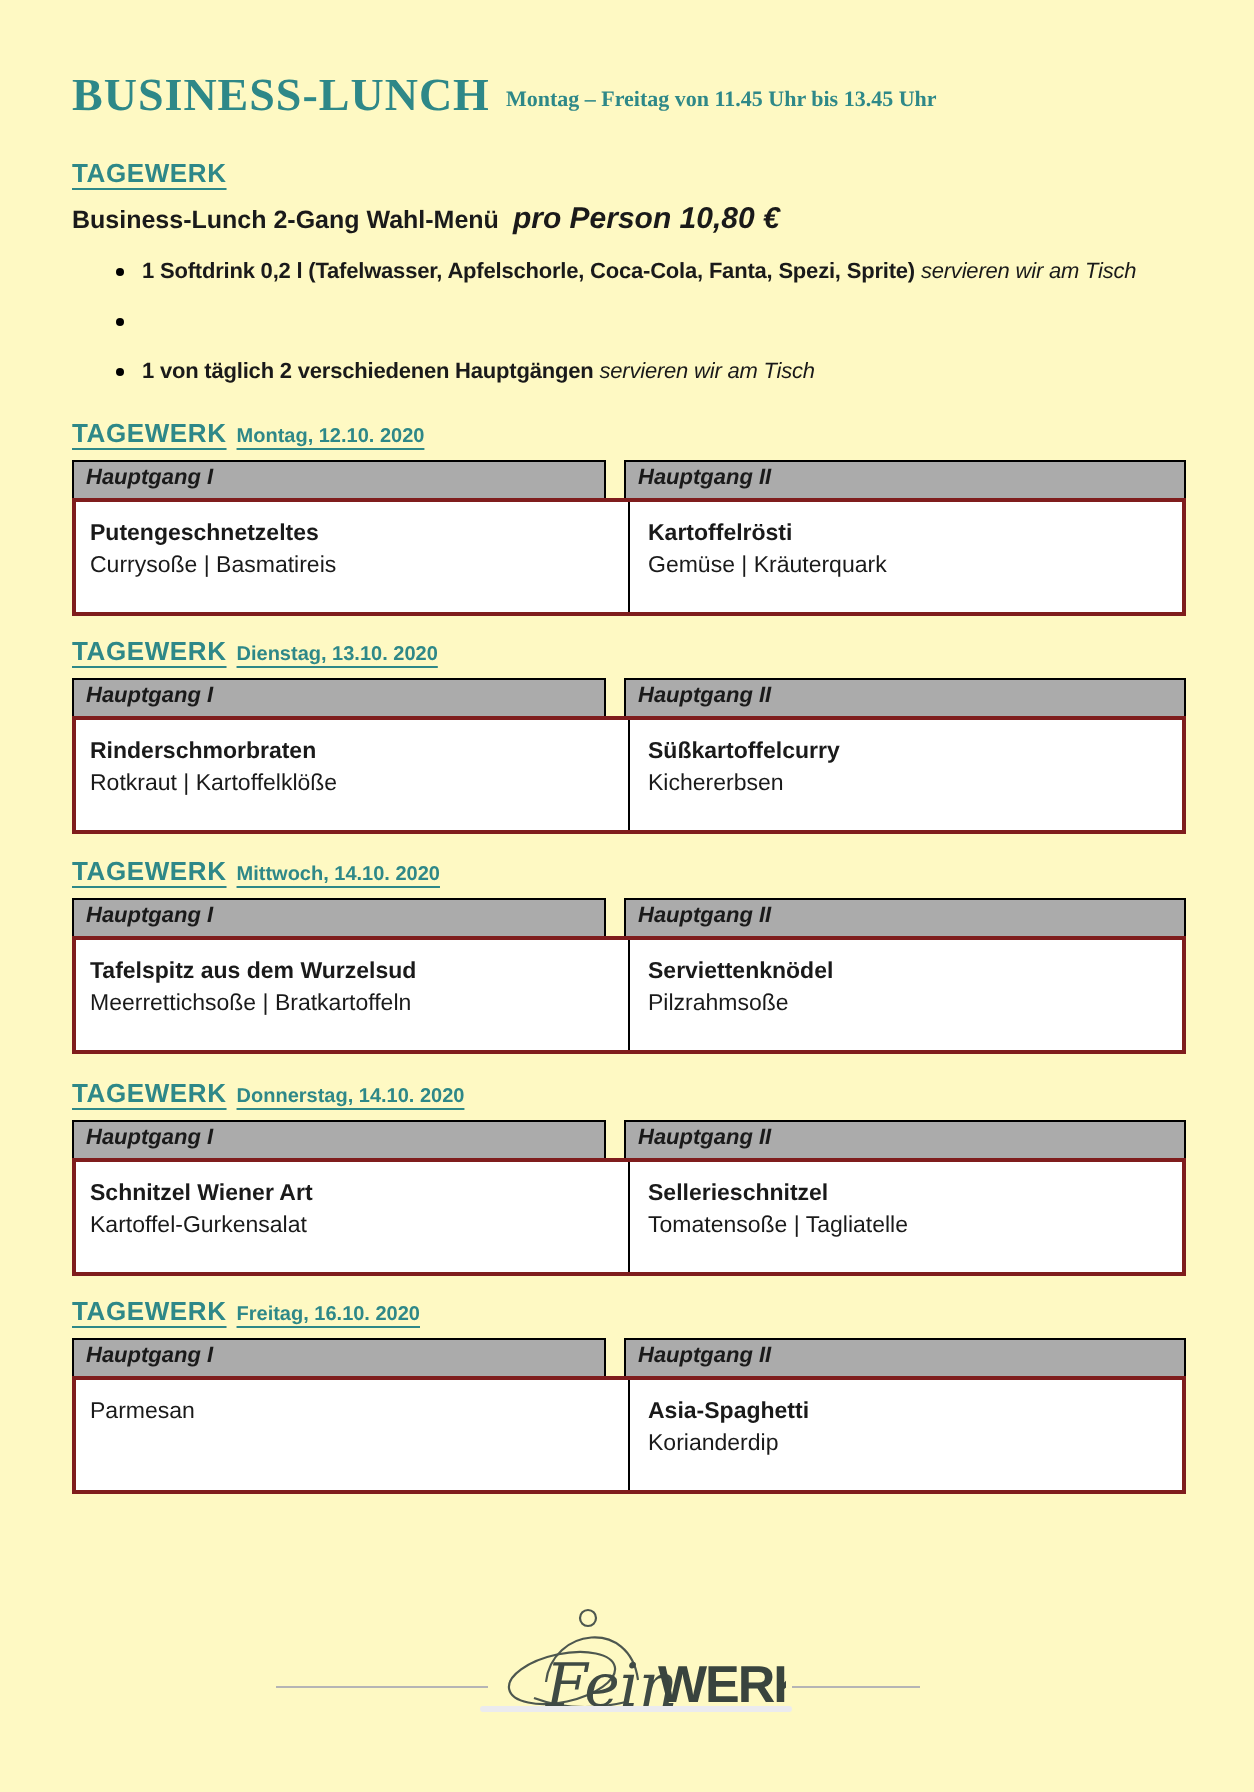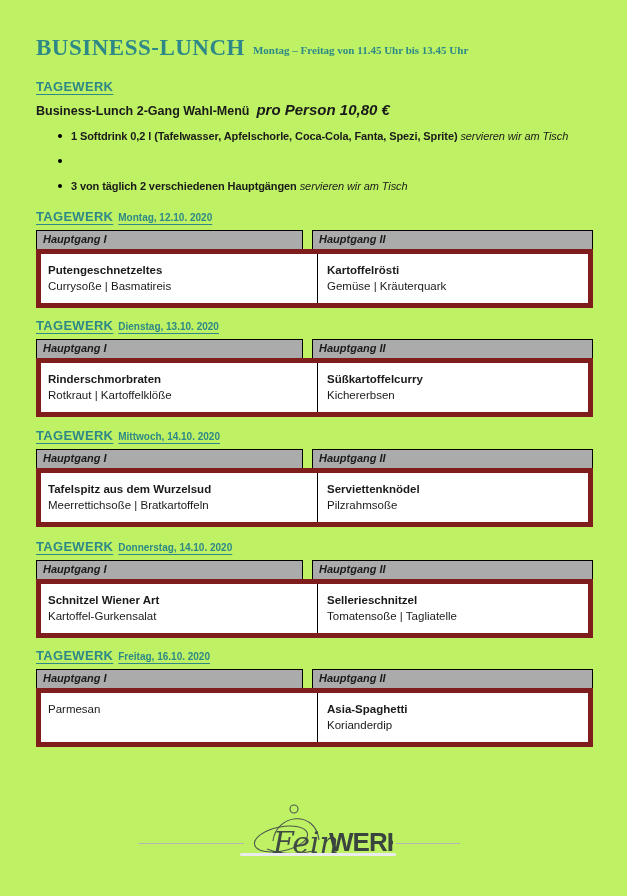--- a/index.html
+++ b/index.html
@@ -1,18 +1,18 @@
 <!DOCTYPE html>
 <html><head>
 <meta charset="utf-8">
 <style>
   * { margin:0; padding:0; box-sizing:border-box; }
   html,body { background:#ffffff; }
   body { font-family:"Liberation Sans", sans-serif; color:#1a1a1a; }
-  .page { position:relative; width:627px; height:896px; background:#bef264; overflow:hidden; }
+  .page { position:relative; width:627px; height:896px; background:#fef9c3; overflow:hidden; }
 
   
   .title-row { position:absolute; left:36px; top:36px; display:flex; align-items:flex-end; }
   .doc-title { font-family:"Liberation Serif", serif; font-weight:bold; font-size:23px;
                color:#2e8888; letter-spacing:.5px; line-height:1; }
   .doc-subtitle { font-family:"Liberation Serif", serif; font-weight:bold; font-size:11px;
                   color:#2e8888; margin-left:8px; padding-bottom:2px; line-height:1.2; }
 
   .menu-heading { position:absolute; left:36px; top:79px; font-size:13px; font-weight:bold;
                   color:#2e8888; text-decoration:underline; text-underline-offset:3px; letter-spacing:.3px; }
@@ -35,21 +35,21 @@
               display:flex; align-items:baseline; height:16px; }
   .sec-brand { font-size:13px; font-weight:bold; letter-spacing:.3px; }
   .sec-date  { font-size:10px; font-weight:bold; margin-left:5px; }
 
   .menu-table { margin-top:5px; }
   .thead { display:flex; }
   .th { background:#ababab; border:1px solid #000; height:20px; line-height:15px;
         font-size:11px; font-weight:bold; font-style:italic; padding:1px 0 0 6px; }
   .th1 { width:267px; margin-right:9px; }
   .th2 { flex:1; }
-  .tbody { position:relative; display:flex; border:5px solid #7f1d1d; height:59px; margin-top:-1px; background:#fff; }
+  .tbody { position:relative; display:flex; border:2px solid #7f1d1d; height:59px; margin-top:-1px; background:#fff; }
   .tbody-divider { position:absolute; left:276px; top:0; bottom:0; width:1px; background:#000; }
   .cell { padding:8px 4px 0 7px; }
   .cell1 { width:277px; }
   .cell2 { flex:1; padding-left:9px; }
   .dish-name { font-size:11.5px; font-weight:bold; line-height:16px; }
   .dish-sides { font-size:11.5px; line-height:16px; }
 
   
   .footer { position:absolute; left:0; top:803px; width:546px; height:60px;padding-left:20px; }
   .frule { position:absolute; top:40px; height:1px; background:#b5b5b5; }
@@ -82,21 +82,21 @@
 
   <div class="bullet b1">
     <span class="bullet-dot"></span>
     <span class="bullet-text"><span class="bullet-main">1 Softdrink 0,2 l (Tafelwasser, Apfelschorle, Coca-Cola, Fanta, Spezi, Sprite)</span> <span class="bullet-suffix">servieren wir am Tisch</span></span>
   </div>
   <div class="bullet b2">
     <span class="bullet-dot"></span>
   </div>
   <div class="bullet b3">
     <span class="bullet-dot"></span>
-    <span class="bullet-text"><span class="bullet-main">3 von täglich 2 verschiedenen Hauptgängen</span> <span class="bullet-suffix">servieren wir am Tisch</span></span>
+    <span class="bullet-text"><span class="bullet-main">1 von täglich 2 verschiedenen Hauptgängen</span> <span class="bullet-suffix">servieren wir am Tisch</span></span>
   </div>
 
   <div class="section s1">
     <div class="sec-head">
       <span class="sec-brand">TAGEWERK</span>
       <span class="sec-date">Montag, 12.10. 2020</span>
     </div>
     <div class="menu-table">
       <div class="thead">
         <div class="th th1">Hauptgang I</div>

